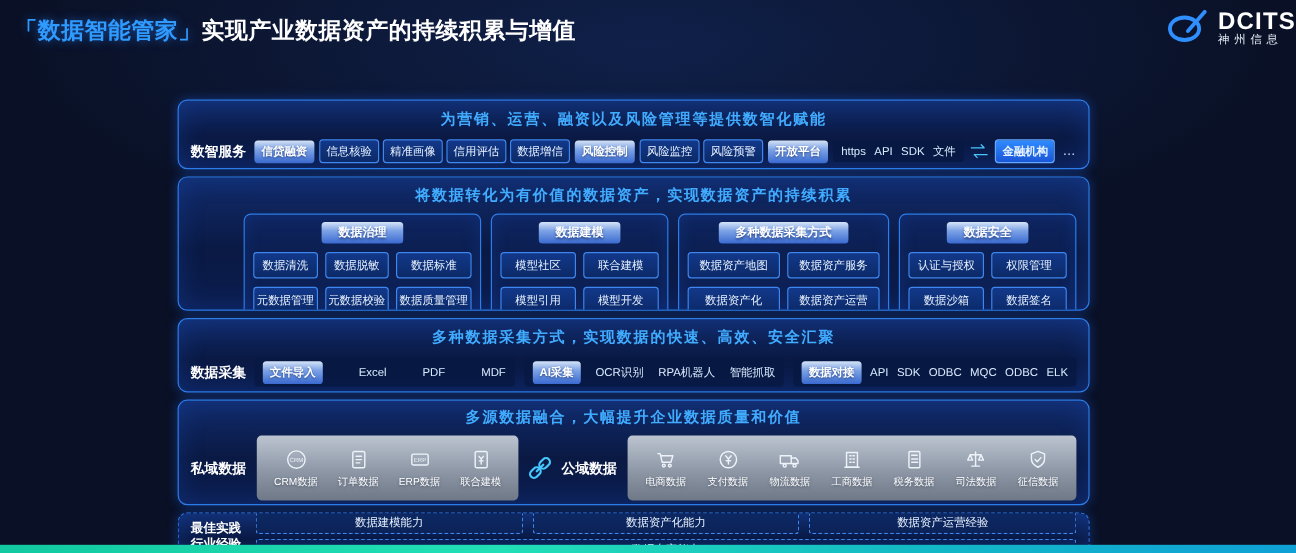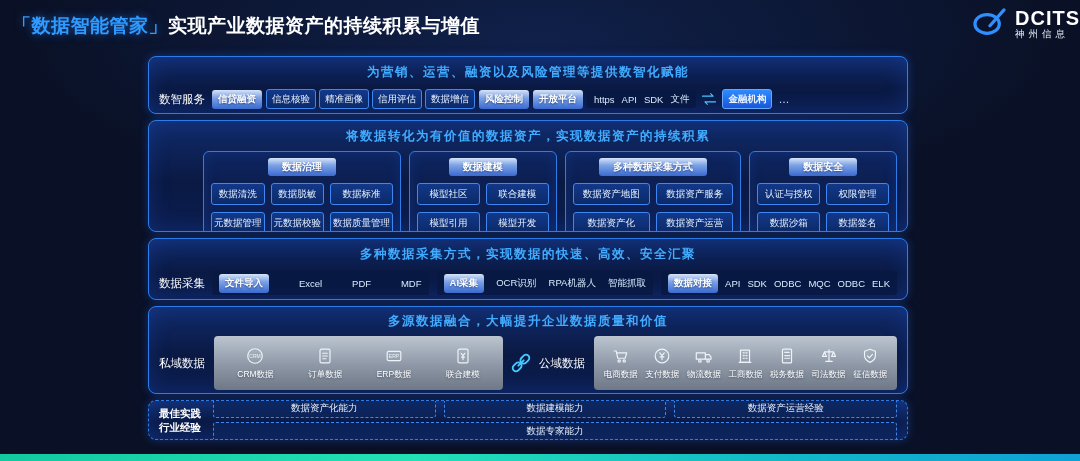--- a/index.html
+++ b/index.html
@@ -12,27 +12,27 @@
   .logo{position:absolute;right:0;top:8px;display:flex;align-items:center;gap:7px;}
   .logo-mark{display:flex;}
   .logo-texts{display:flex;flex-direction:column;line-height:1.05;}
   .logo-en{color:#fff;font-weight:bold;font-size:20px;letter-spacing:1px;}
   .logo-cn{color:#e9f1fc;font-size:9.5px;letter-spacing:4px;}
   .panels{position:absolute;left:148px;top:56px;width:760px;display:flex;flex-direction:column;gap:6px;}
   .panel{position:relative;border:1px solid #2d7ce8;border-radius:8px;overflow:hidden;padding:7px 10px;
     background:linear-gradient(180deg,rgba(28,70,170,.38),rgba(10,24,70,.30) 55%,rgba(14,34,96,.42)),#0a1a43;
     box-shadow:0 0 9px rgba(32,105,255,.35), inset 0 0 22px rgba(34,100,240,.22);}
   .panel-title{text-align:center;color:#41acff;font-size:12.5px;font-weight:bold;letter-spacing:1.5px;}
-  .p1{height:58px;}
+  .p1{height:58px;margin-top:27px;}
   .p2{height:112px;}
   .p3{height:62px;}
   .p4{height:88px;padding-top:6px;}
   .p5{height:40px;border-style:dashed;display:flex;align-items:center;gap:12px;padding:4px 10px;}
   .row{display:flex;align-items:center;margin-top:8px;gap:4px;}
-  .side-label{color:#fff;font-size:11.5px;font-weight:normal;white-space:nowrap;margin-right:3px;}
+  .side-label{color:#fff;font-size:11.5px;font-weight:bold;white-space:nowrap;margin-right:3px;}
   .tag{background:linear-gradient(180deg,#d6e4f7 0%,#7da3e6 40%,#3a6ad0 100%);color:#fff;font-size:9.5px;font-weight:bold;
     padding:3px 6px;border-radius:3px;white-space:nowrap;text-shadow:0 1px 2px rgba(10,30,80,.6);}
   .btn{background:linear-gradient(180deg,#12388a,#0c2a68);border:1px solid #3e86f0;color:#e9f3ff;font-size:9.5px;
     padding:2.5px 5px;border-radius:3px;white-space:nowrap;}
   .btn.solid{background:linear-gradient(180deg,#2f8bff,#1956d8);border-color:#63a7ff;font-weight:bold;}
   .btn.small{text-align:center;padding:3.5px 2px;}
   .chips{display:flex;gap:3px;align-items:flex-end;}
   .strip{display:flex;align-items:center;gap:7px;background:rgba(7,25,66,.85);border-radius:3px;padding:2.5px 7px;}
   .plain{color:#d9eaff;font-size:9.5px;white-space:nowrap;}
   .mini-icon{display:flex;align-items:center;}
@@ -42,21 +42,21 @@
     display:flex;flex-direction:column;box-shadow:inset 0 0 14px rgba(34,100,240,.18);}
   .group-head{align-self:center;background:linear-gradient(180deg,#d6e4f7 0%,#7da3e6 40%,#3a6ad0 100%);color:#fff;
     font-size:10px;font-weight:bold;padding:2px 14px;border-radius:3px;margin-bottom:7px;white-space:nowrap;
     text-shadow:0 1px 2px rgba(10,30,80,.6);}
   .group-grid{display:grid;gap:7px 6px;flex:1;align-content:space-between;}
   .collect-groups{display:flex;gap:8px;flex:1;}
   .strip.grow{flex:1;justify-content:space-between;}
   .fusion-row{margin-top:6px;gap:6px;}
   .gray-box{background:linear-gradient(180deg,#bcc4d0 0%,#8d97a6 55%,#6e7887 100%);border-radius:4px;display:flex;
     align-items:center;justify-content:space-around;padding:7px 6px;height:54px;}
-  .gray-box.private{width:289px;}
+  .gray-box.private{width:218px;}
   .gray-box.public{flex:1;}
   .data-item{display:flex;flex-direction:column;align-items:center;gap:3px;}
   .data-label{color:#fff;font-size:8.5px;white-space:nowrap;text-shadow:0 1px 2px rgba(30,40,60,.5);}
   .data-icon{display:flex;}
   .link-wrap{display:flex;align-items:center;}
   .practice-label{color:#fff;font-size:10.5px;font-weight:bold;text-align:center;line-height:1.35;white-space:nowrap;}
   .practice-body{flex:1;display:flex;flex-direction:column;gap:4px;}
   .practice-row{display:flex;gap:8px;}
   .dash-box{flex:1;border:1px dashed #3e86f0;background:rgba(12,38,92,.75);color:#e9f3ff;font-size:9.5px;
     text-align:center;padding:1.5px 0 2.5px;border-radius:3px;white-space:nowrap;}
@@ -92,20 +92,24 @@
       <div class="row">
         <span class="side-label">数智服务</span>
         <span class="tag">信贷融资</span>
         <span class="chips" id="svc-finance">
             <span class="btn">信息核验</span>
             <span class="btn">精准画像</span>
             <span class="btn">信用评估</span>
             <span class="btn">数据增信</span>
           </span>
         <span class="tag">风险控制</span>
+        <span class="chips" id="svc-risk">
+            <span class="btn">风险监控</span>
+            <span class="btn">风险预警</span>
+          </span>
         <span class="tag">开放平台</span>
         <span class="strip" id="svc-open">
             <span class="plain">https</span>
             <span class="plain">API</span>
             <span class="plain">SDK</span>
             <span class="plain">文件</span>
           </span>
         <span class="mini-icon" id="svc-arrow">
             <svg width="18" height="18" viewBox="0 0 22 22" fill="none" stroke="#eef3fa" stroke-width="1.3" stroke-linecap="round" stroke-linejoin="round">
               <path d="M3 7.5h13M13 4.5l3 3M19 14.5H6M9 17.5l-3-3" stroke="#46c8ff"></path>
@@ -312,22 +316,22 @@
       </div>
     </section>
 
     <section class="panel p5">
       <div class="practice-label">
         <div>最佳实践</div>
         <div>行业经验</div>
       </div>
       <div class="practice-body">
         <div class="practice-row" id="practice-row1">
+            <div class="dash-box">数据建模能力</div>
             <div class="dash-box">数据资产化能力</div>
-            <div class="dash-box">数据建模能力</div>
             <div class="dash-box">数据资产运营经验</div>
           </div>
         <div class="practice-row" id="practice-row2">
             <div class="dash-box">数据专家能力</div>
           </div>
       </div>
     </section>
 
   </div>
 

